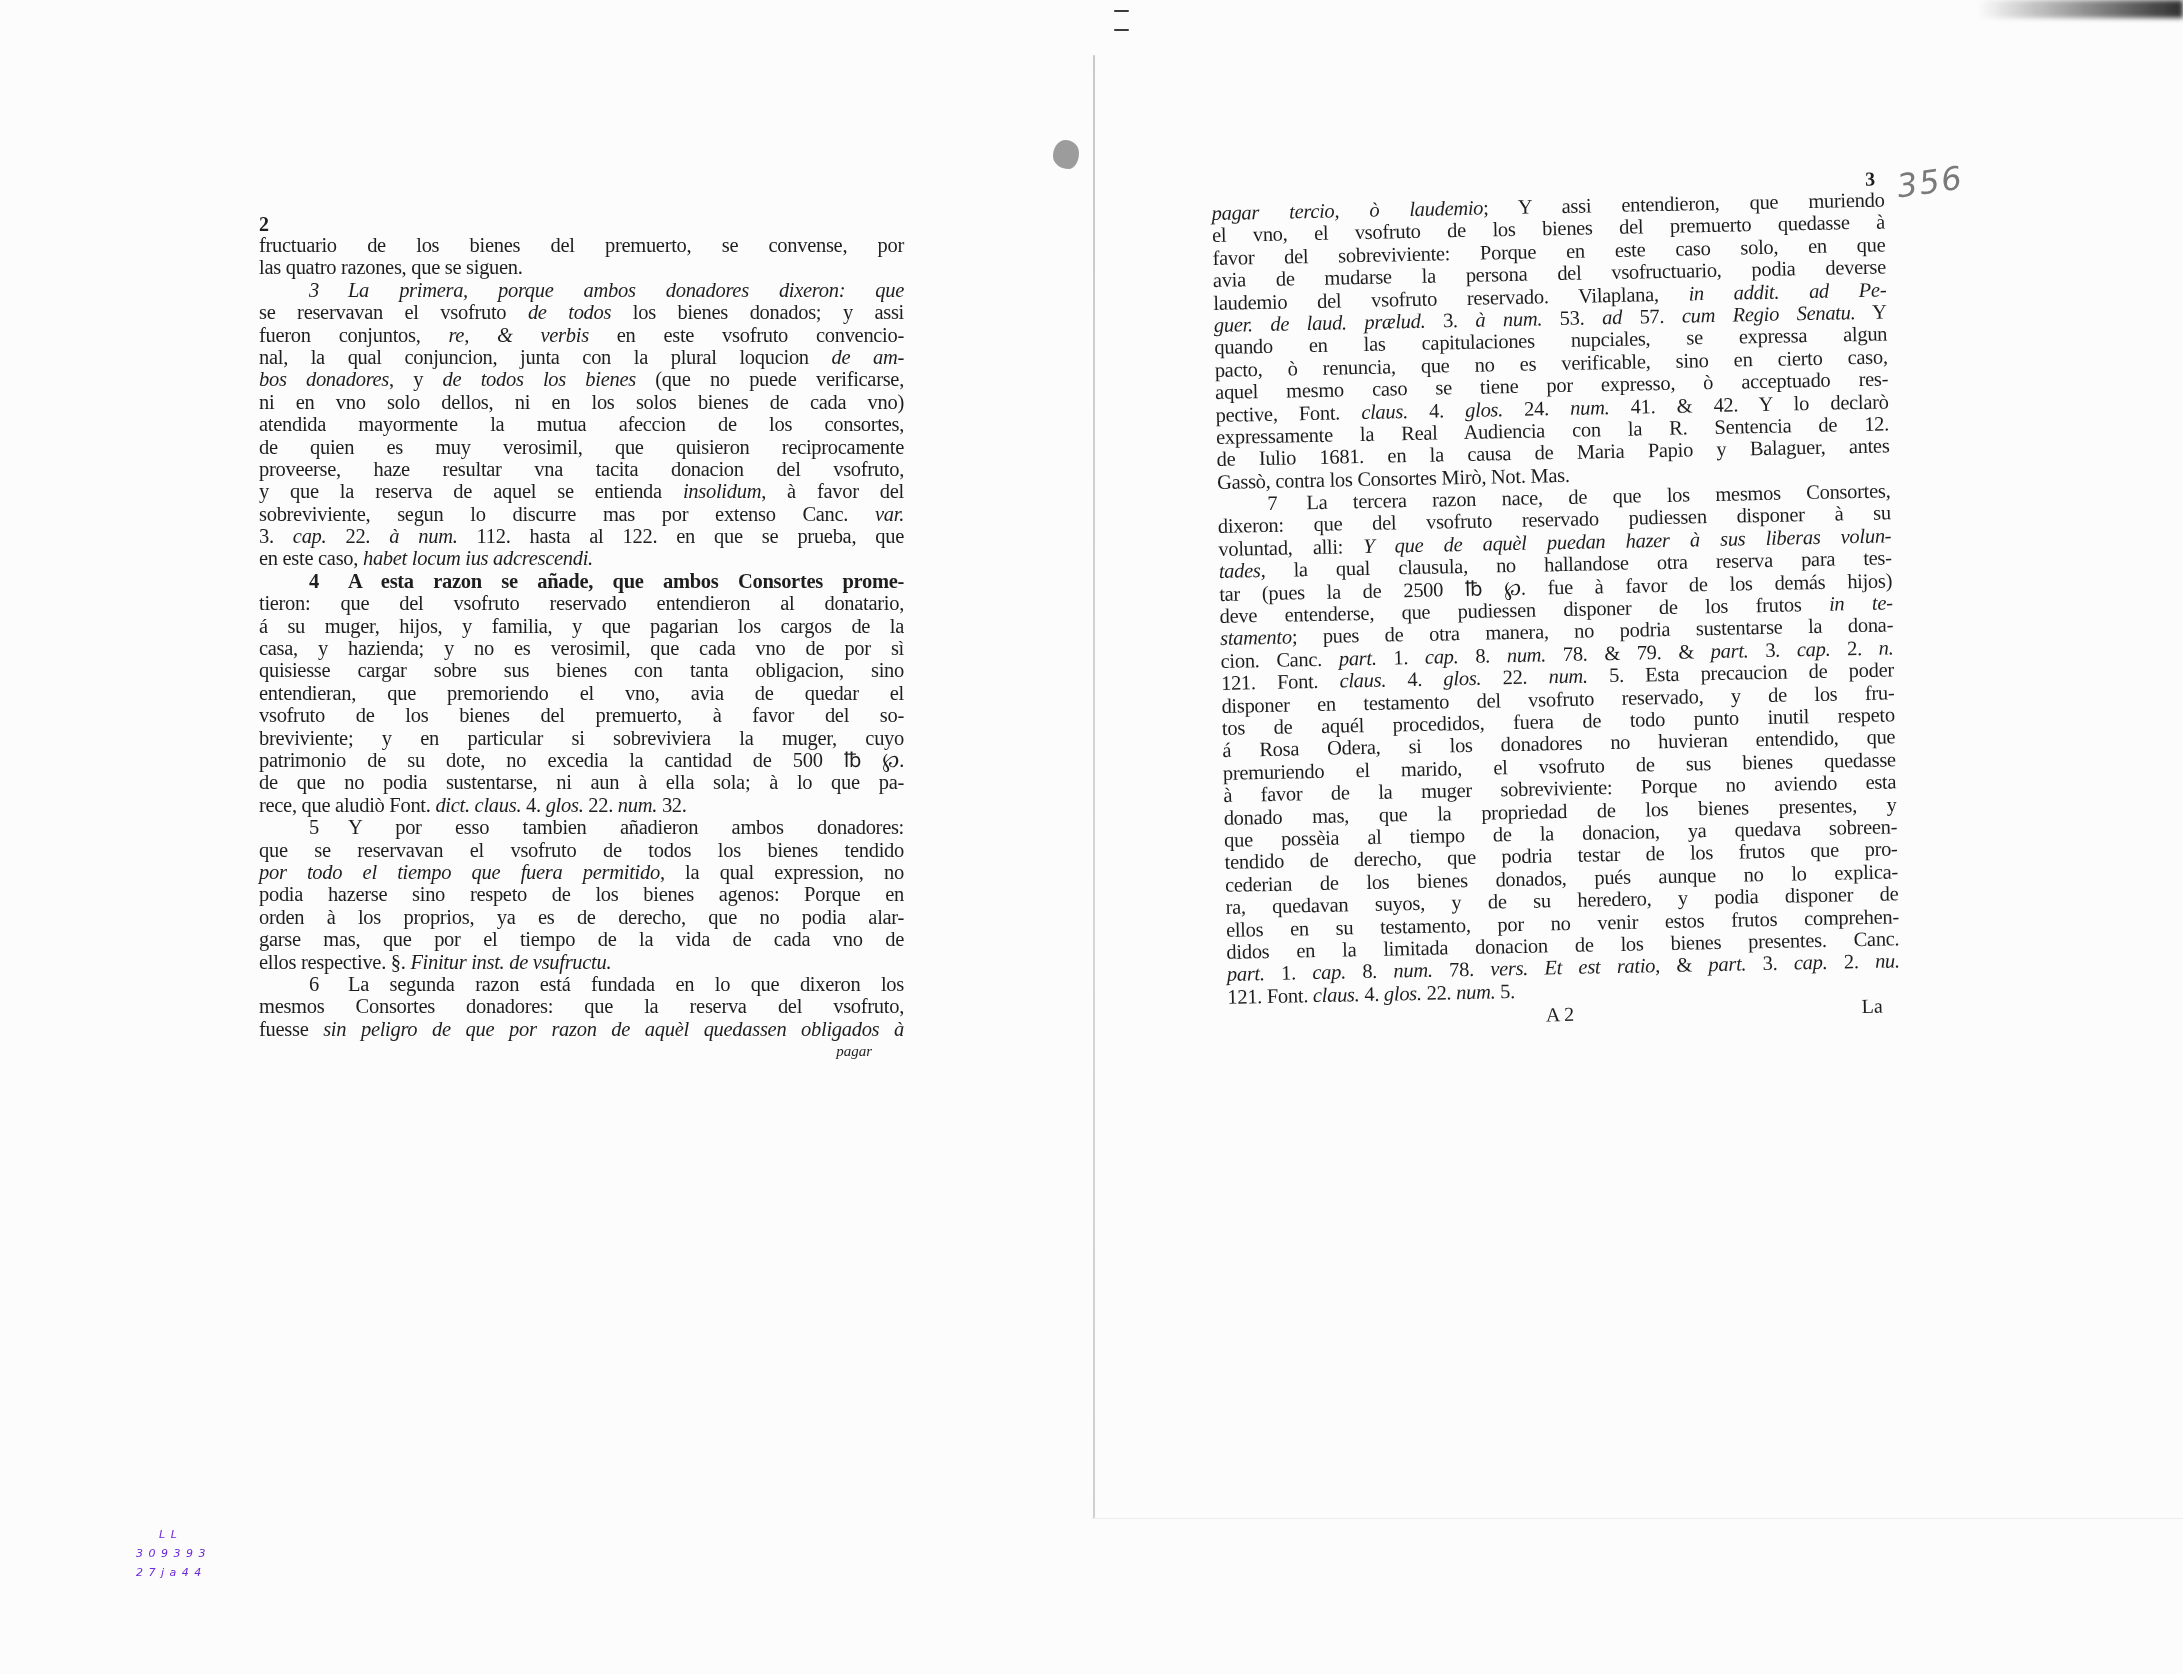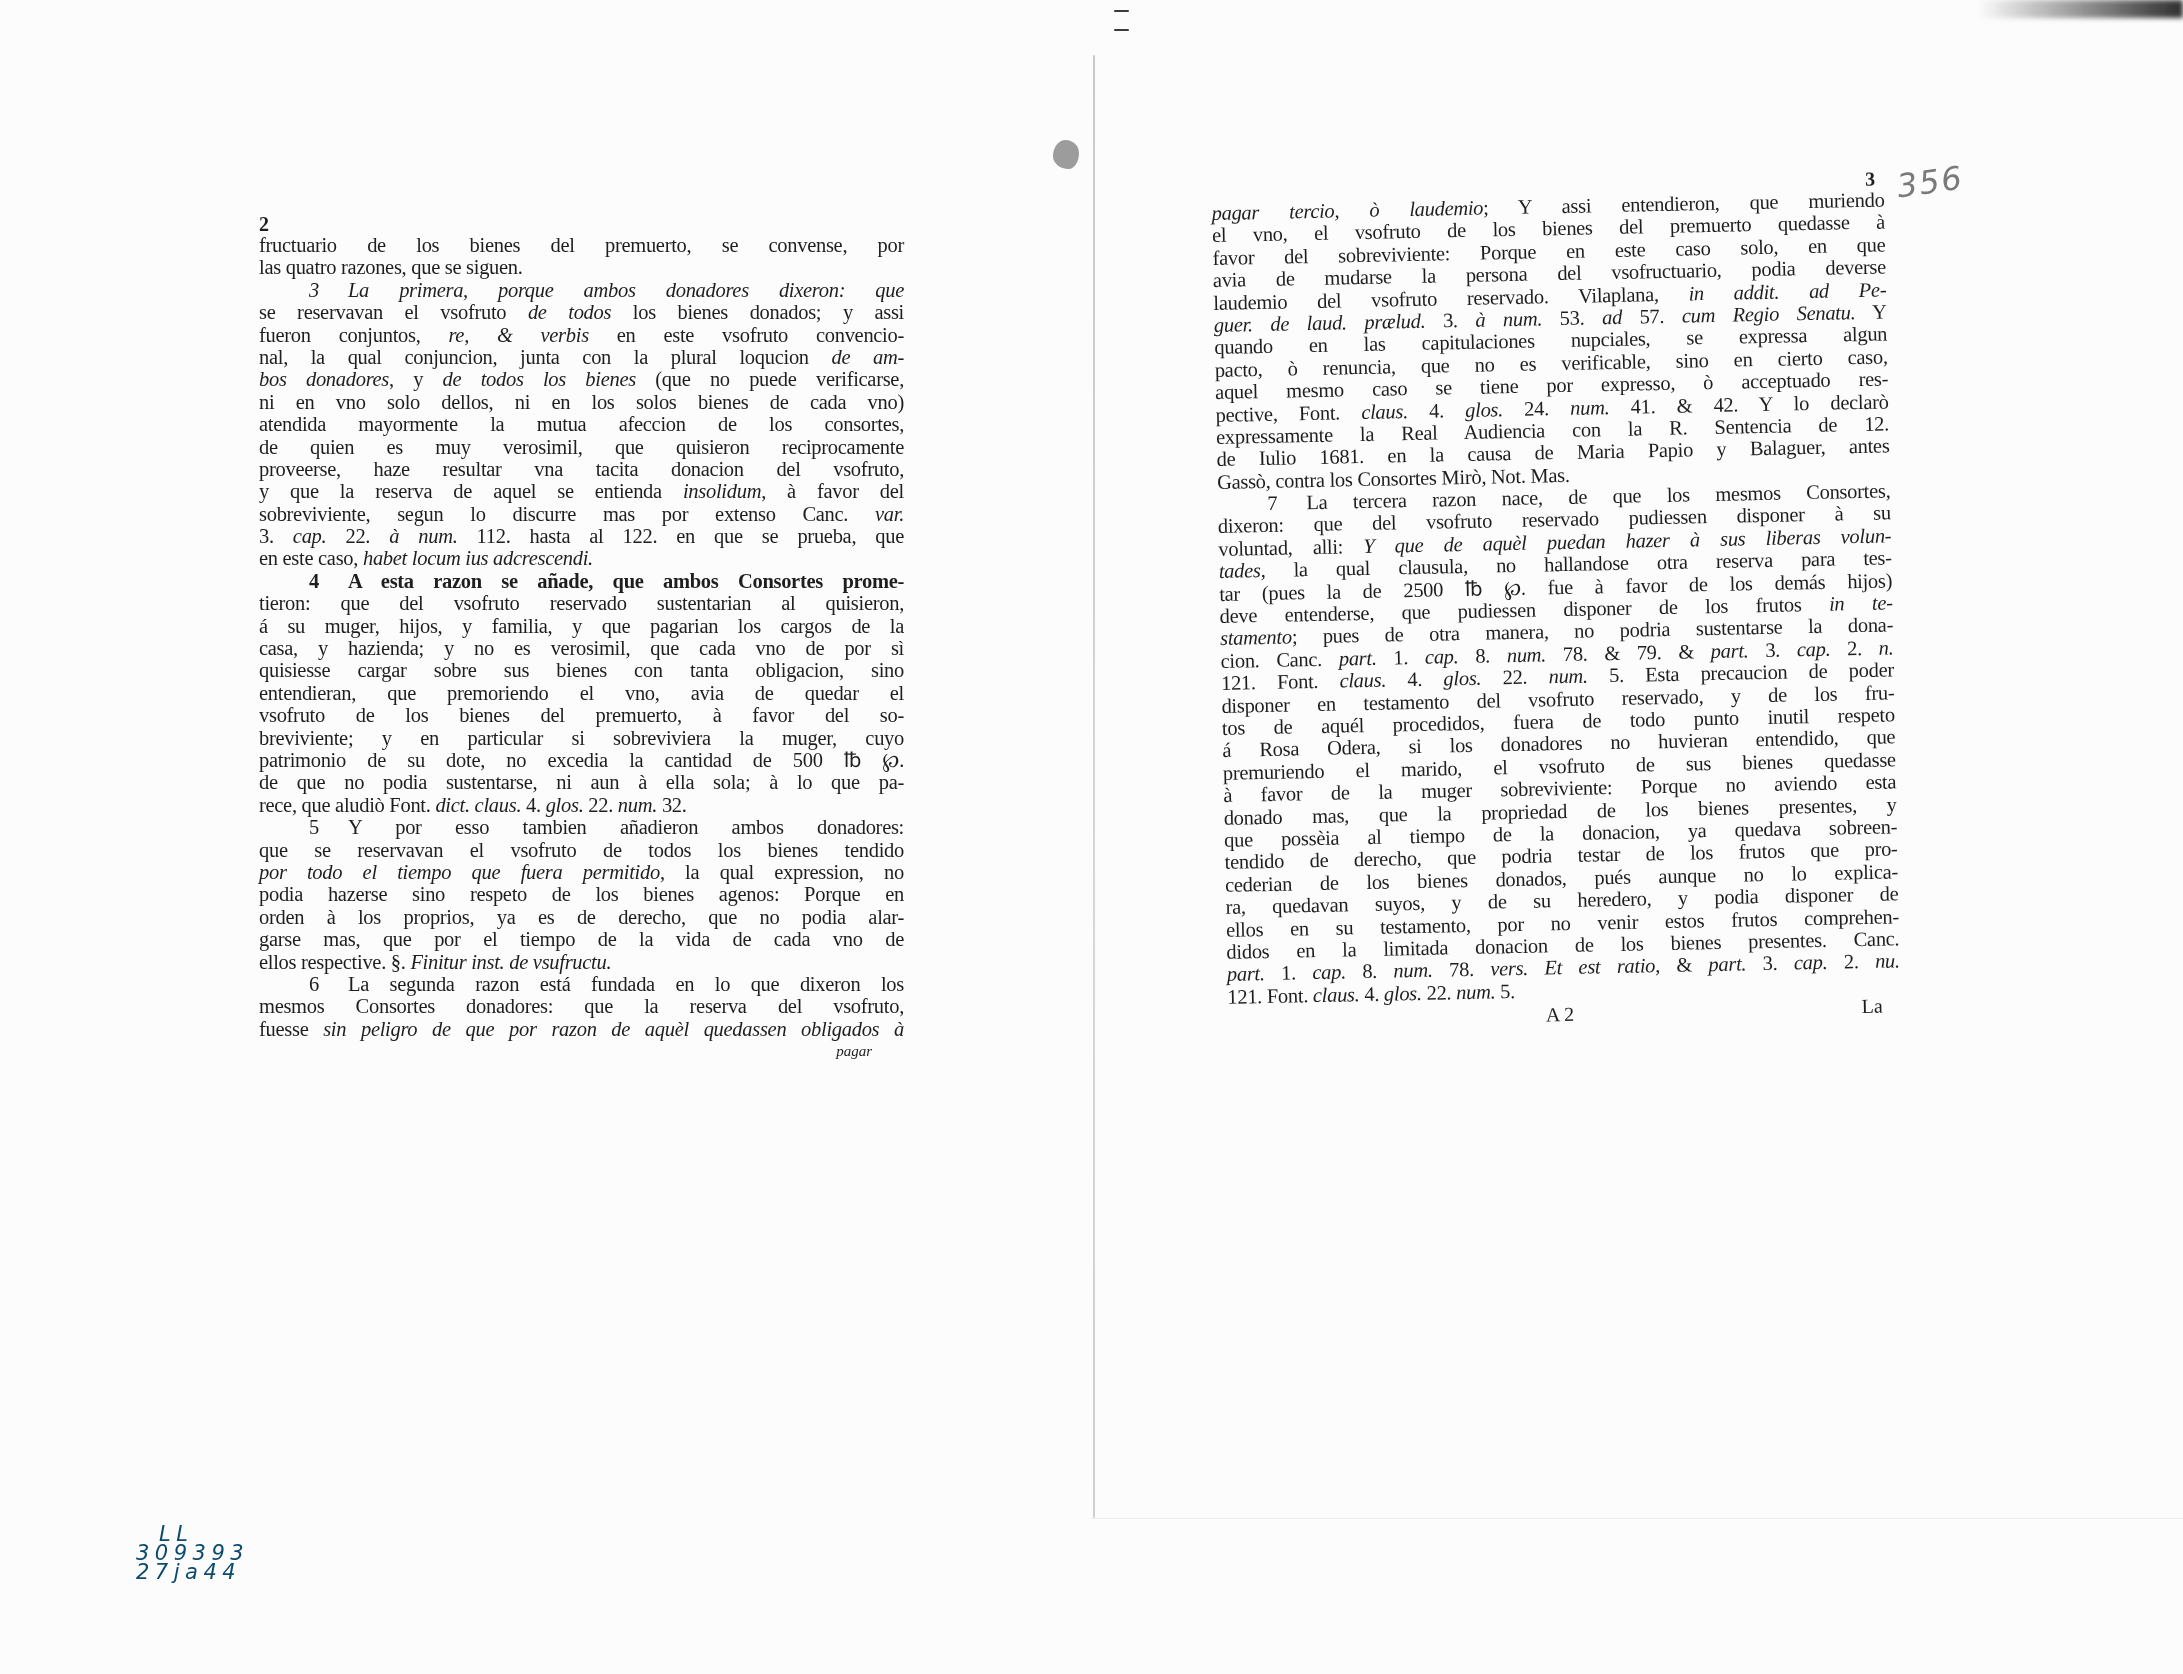--- a/index.html
+++ b/index.html
@@ -52,21 +52,21 @@
   .line i { font-style:italic; }
   .catch {
     font-size:15px; font-style:italic; line-height:22px; text-align:right; padding-right:32px;
   }
   .signature-row { position:relative; height:27px; font-size:20px; }
   .signature-row .sig { position:absolute; left:318px; top:1.8px; }
   .signature-row .catchword { position:absolute; right:18px; top:0; }
 
   .hand { position:absolute; font-family:"DejaVu Sans",sans-serif; font-style:italic; color:#7a7a7a; }
   .hand.folio { left:1897px; top:163px; font-size:32px; transform:rotate(-8deg); letter-spacing:1.8px; }
-  .hand.archive { left:136px; top:1525px; font-size:21px; line-height:19px; letter-spacing:5.5px; color:#0c4a6e; }
+  .hand.archive { left:136px; top:1525px; font-size:11px; line-height:19px; letter-spacing:5.5px; color:#6d28d9; }
 </style>
 </head>
 <body>
 
 <div class="spread-shadow-top"></div>
 <div class="gutter"></div>
 <div class="gutter-ticks">
   <span style="top:0"></span>
     <span style="top:19px"></span>
 </div>
@@ -87,21 +87,21 @@
       <div class="line"><i>bos donadores</i>, y <i>de todos los bienes</i> (que no puede verificarse,</div>
       <div class="line">ni en vno solo dellos, ni en los solos bienes de cada vno)</div>
       <div class="line">atendida mayormente la mutua afeccion de los consortes,</div>
       <div class="line">de quien es muy verosimil, que quisieron reciprocamente</div>
       <div class="line">proveerse, haze resultar vna tacita donacion del vsofruto,</div>
       <div class="line">y que la reserva de aquel se entienda <i>insolidum</i>, à favor del</div>
       <div class="line">sobreviviente, segun lo discurre mas por extenso Canc. <i>var.</i></div>
       <div class="line">3. <i>cap.</i> 22. <i>à num.</i> 112. hasta al 122. en que se prueba, que</div>
       <div class="line last">en este caso, <i>habet locum ius adcrescendi.</i></div>
       <div class="line indent" style="padding-left: 50px; text-align-last: justify; font-weight: bold;"><span class="pn">4</span><span>A esta razon se añade, que ambos Consortes prome-</span></div>
-      <div class="line">tieron: que del vsofruto reservado sustentarian al quisieron,</div>
+      <div class="line">tieron: que del vsofruto reservado entendieron al donatario,</div>
       <div class="line">á su muger, hijos, y familia, y que pagarian los cargos de la</div>
       <div class="line">casa, y hazienda; y no es verosimil, que cada vno de por sì</div>
       <div class="line">quisiesse cargar sobre sus bienes con tanta obligacion, sino</div>
       <div class="line">entendieran, que premoriendo el vno, avia de quedar el</div>
       <div class="line">vsofruto de los bienes del premuerto, à favor del so-</div>
       <div class="line">breviviente; y en particular si sobreviviera la muger, cuyo</div>
       <div class="line">patrimonio de su dote, no excedia la cantidad de 500 ℔ ℘.</div>
       <div class="line">de que no podia sustentarse, ni aun à ella sola; à lo que pa-</div>
       <div class="line last">rece, que aludiò Font. <i>dict. claus.</i> 4. <i>glos.</i> 22. <i>num.</i> 32.</div>
       <div class="line indent" style="padding-left: 50px; text-align-last: justify;"><span class="pn">5</span><span>Y por esso tambien añadieron ambos donadores:</span></div>

